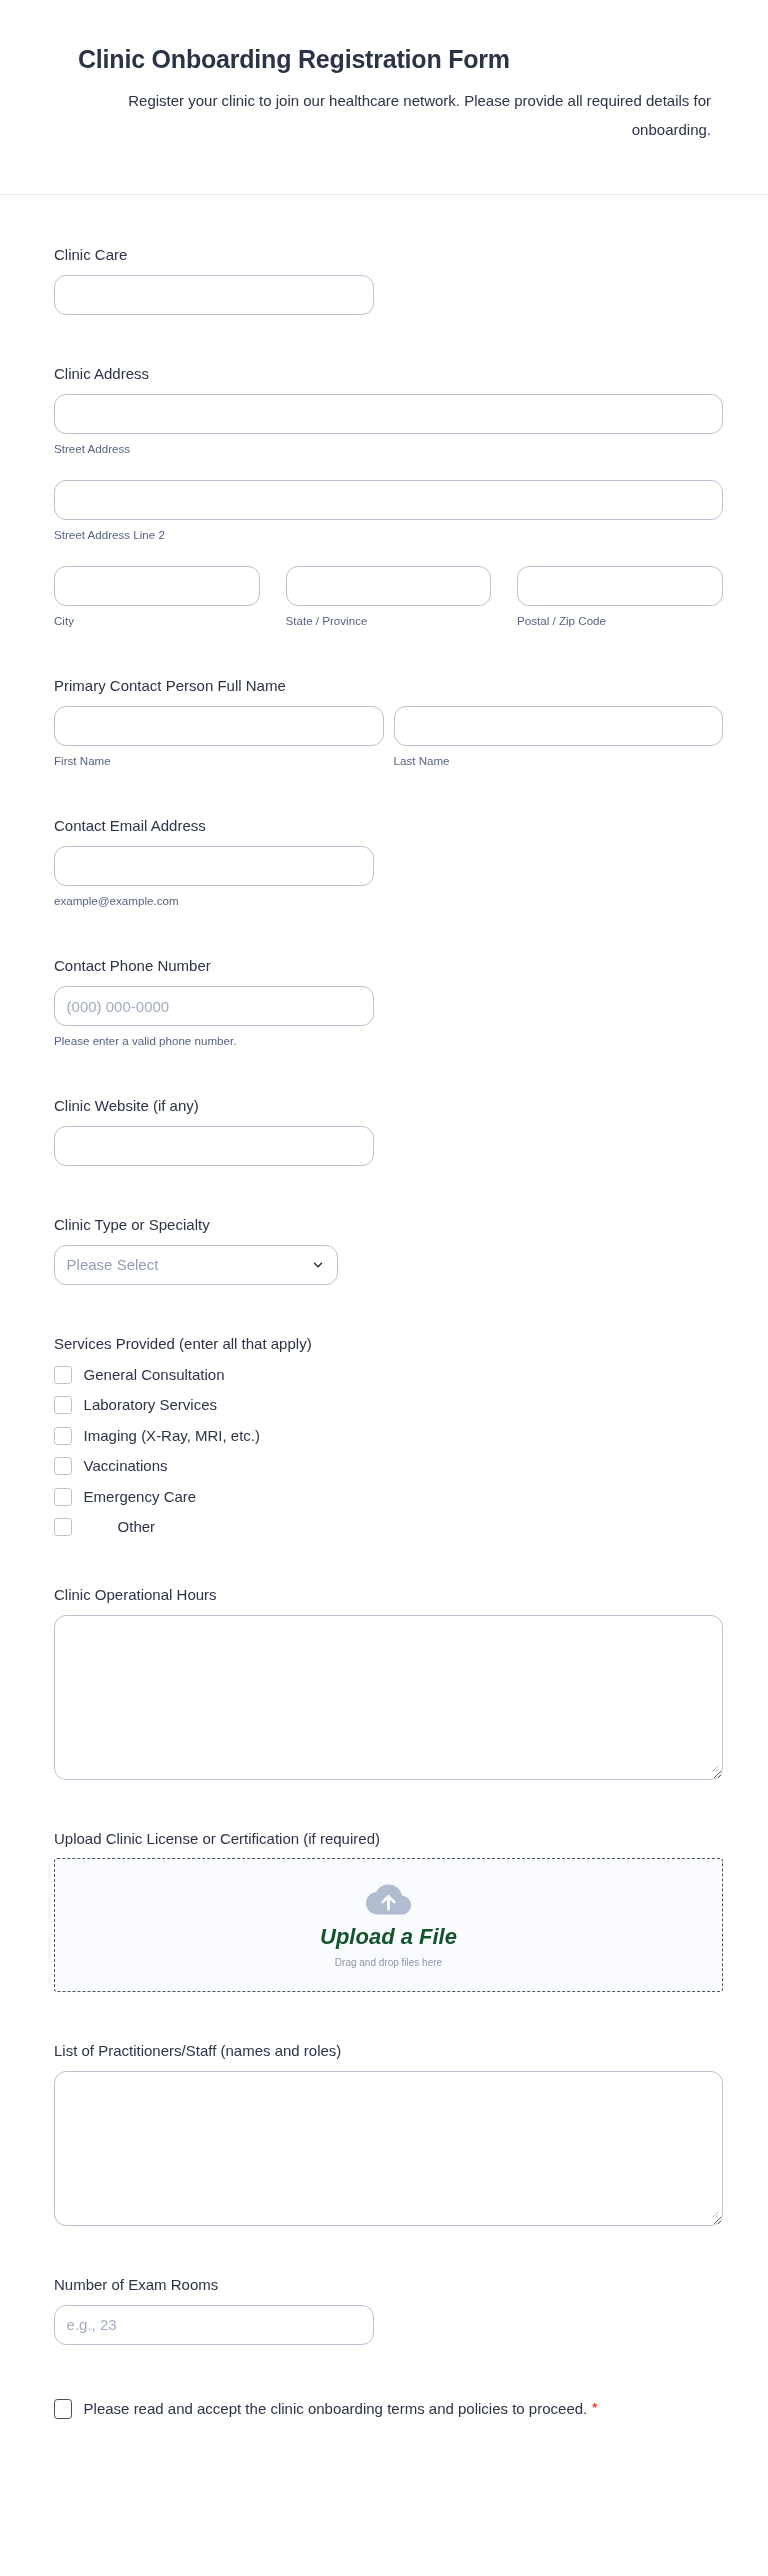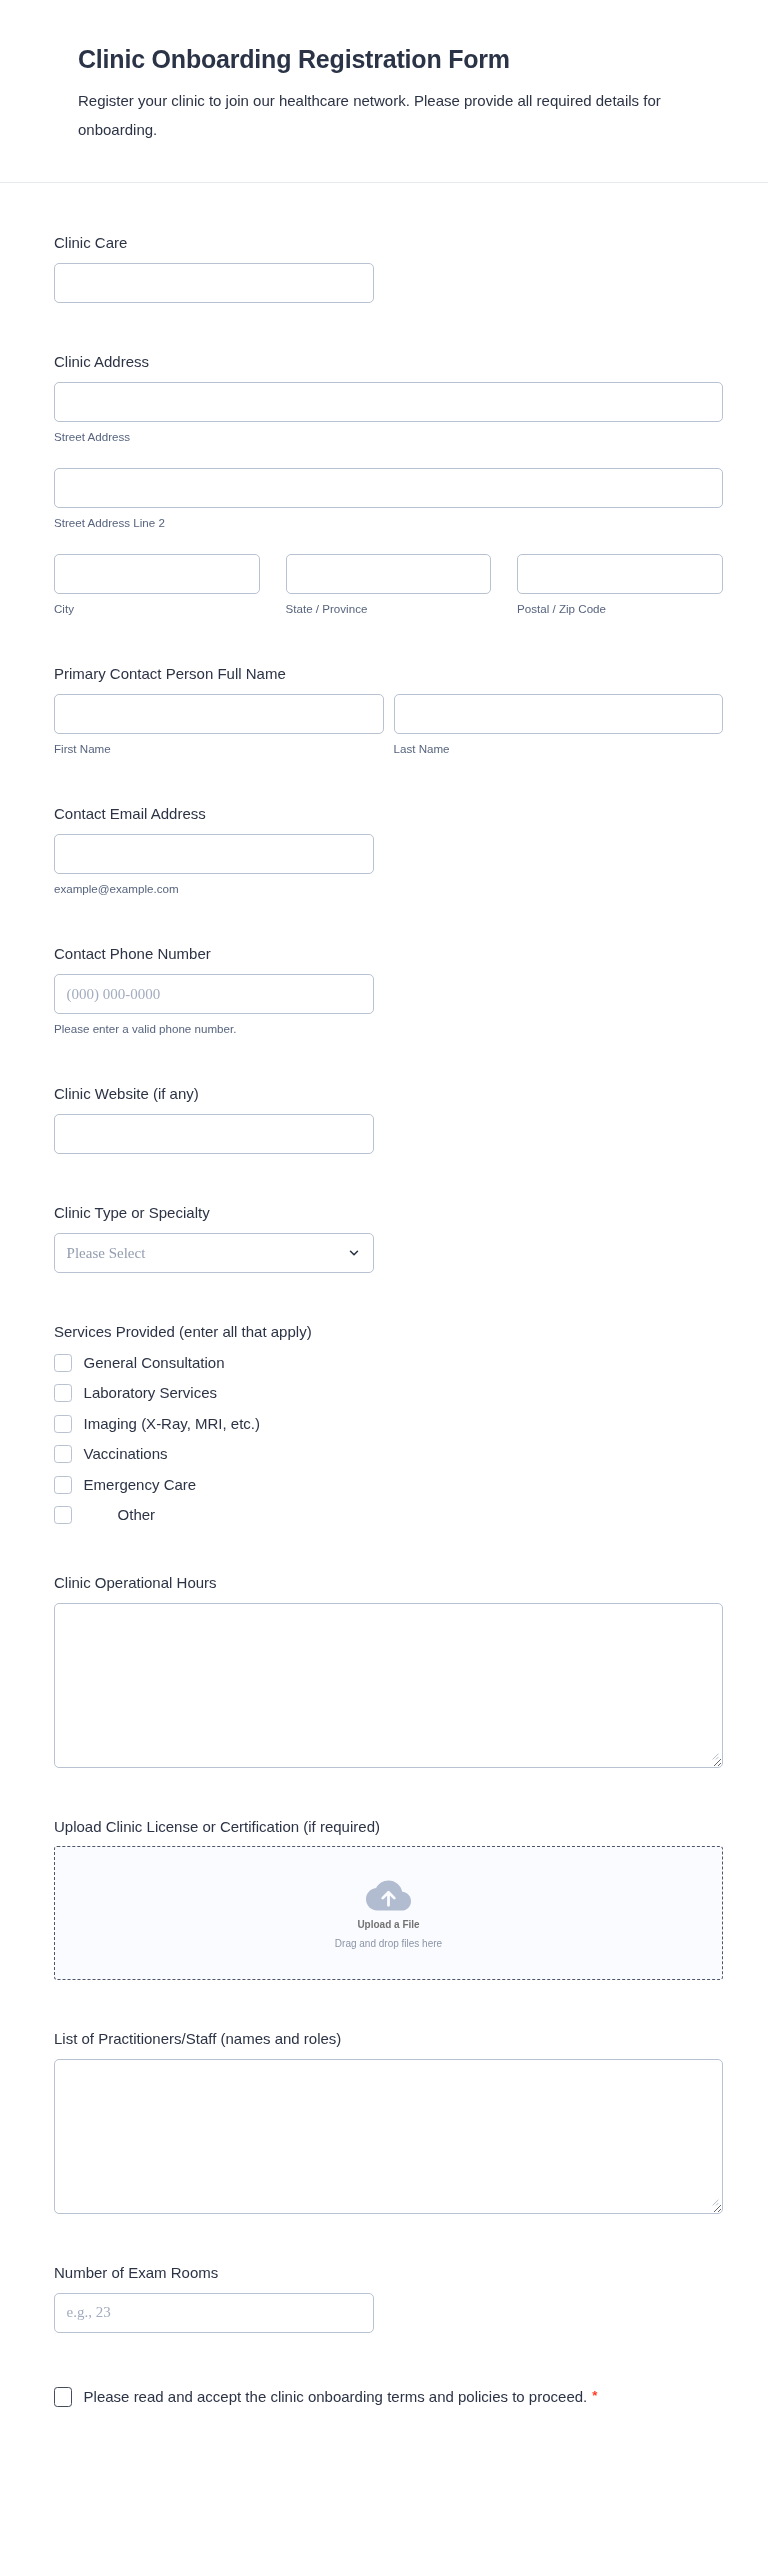--- a/index.html
+++ b/index.html
@@ -16,25 +16,26 @@
   
   .form-header { padding: 45px 45px 38px 78px; }
   .form-title {
     margin: 0 0 13.2px 0;
     font-size: 25px;
     font-weight: 700;
     color: #2b3347;
     letter-spacing: -0.2px;
   }
   .form-subtitle {
-    margin: 0;
+    margin: 12px;
     max-width: 662px;
     font-size: 15px;
     line-height: 1.9;
     color: #2c3345;
+    text-align: right;
   }
   .header-divider {
     height: 0;
     border: none;
     border-top: 0.8px solid #e6e9ee;
     margin: 0;
     width: 768px;
   }
 
   
@@ -46,43 +47,43 @@
     font-weight: 500;
     line-height: 1.2;
     color: #2c3345;
     margin-bottom: 10.7px;
   }
   .input {
     display: block;
     height: 40px;
     padding: 0 11.6px;
     border: 0.8px solid #b9c2d0;
-    border-radius: 5px;
+    border-radius: 12px;
     background: #ffffff;
-    font-family: Liberation Serif, serif;
+    font-family: Liberation Sans, sans-serif;
     font-size: 15px;
     color: #2c3345;
     outline: none;
   }
   .input::placeholder { color: #a3adbf; opacity: 1; }
   .w-half { width: 320px; }
   .w-full { width: 100%; }
   .sublabel {
     display: block;
     font-size: 11.6px;
     color: #57647e;
     margin-top: 8.3px;
   }
   .subfield { margin-bottom: 25px; }
   .subfield:last-child { margin-bottom: 0; }
   .grid-3 { display: grid; grid-template-columns: 1fr 1fr 1fr; column-gap: 25.6px; }
   .grid-2 { display: grid; grid-template-columns: 1fr 1fr; column-gap: 10px; }
 
   
-  .select-wrap { position: relative; width: 320px; }
+  .select-wrap { position: relative; width: 284px; }
   select.input {
     width: 100%;
     appearance: none;
     -webkit-appearance: none;
     -moz-appearance: none;
     padding-right: 36px;
     color: #939db0;
     cursor: pointer;
   }
   .select-wrap .chevron {
@@ -137,24 +138,25 @@
     border: 0.8px dashed #4d5669;
     border-radius: 3.3px;
     background: #fafbfe;
     display: flex;
     flex-direction: column;
     align-items: center;
     justify-content: center;
     cursor: pointer;
   }
   .upload-title {
-    font-size: 10px;
+    font-size: 22px;
     font-weight: 700;
-    color: #737373;
+    color: #14532d;
     margin-top: 6.6px;
+    font-style: italic;
   }
   .upload-hint {
     font-size: 10px;
     color: #8b95a7;
     margin-top: 7.4px;
   }
 
   
   .terms-block {
     max-width: 570px;

